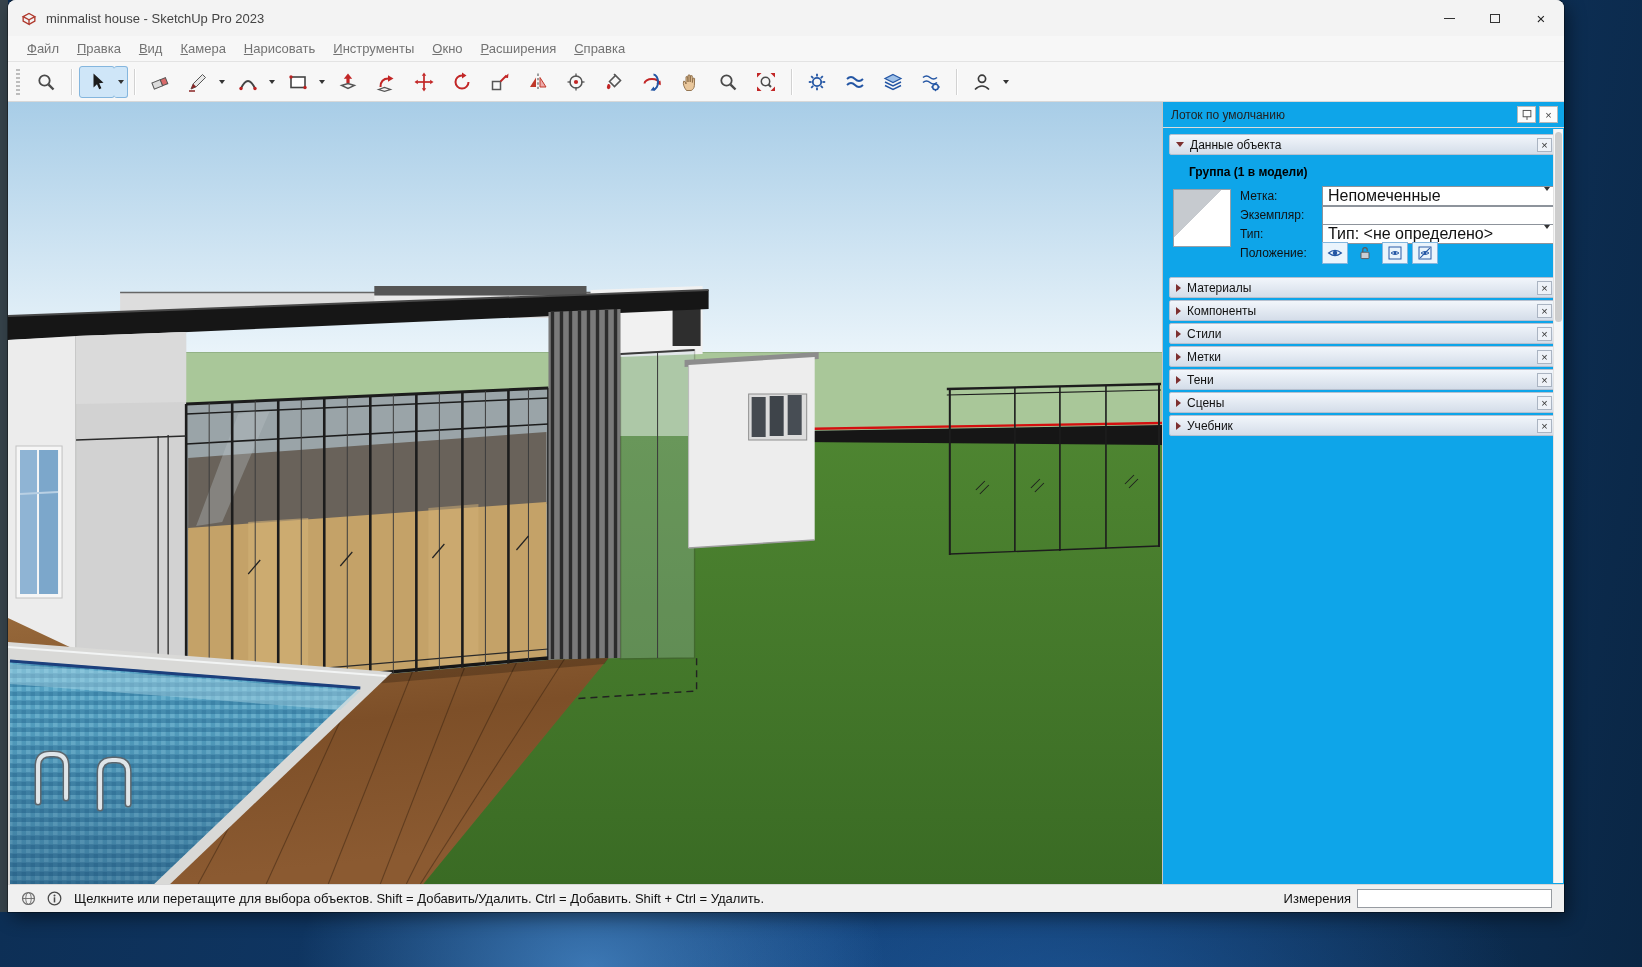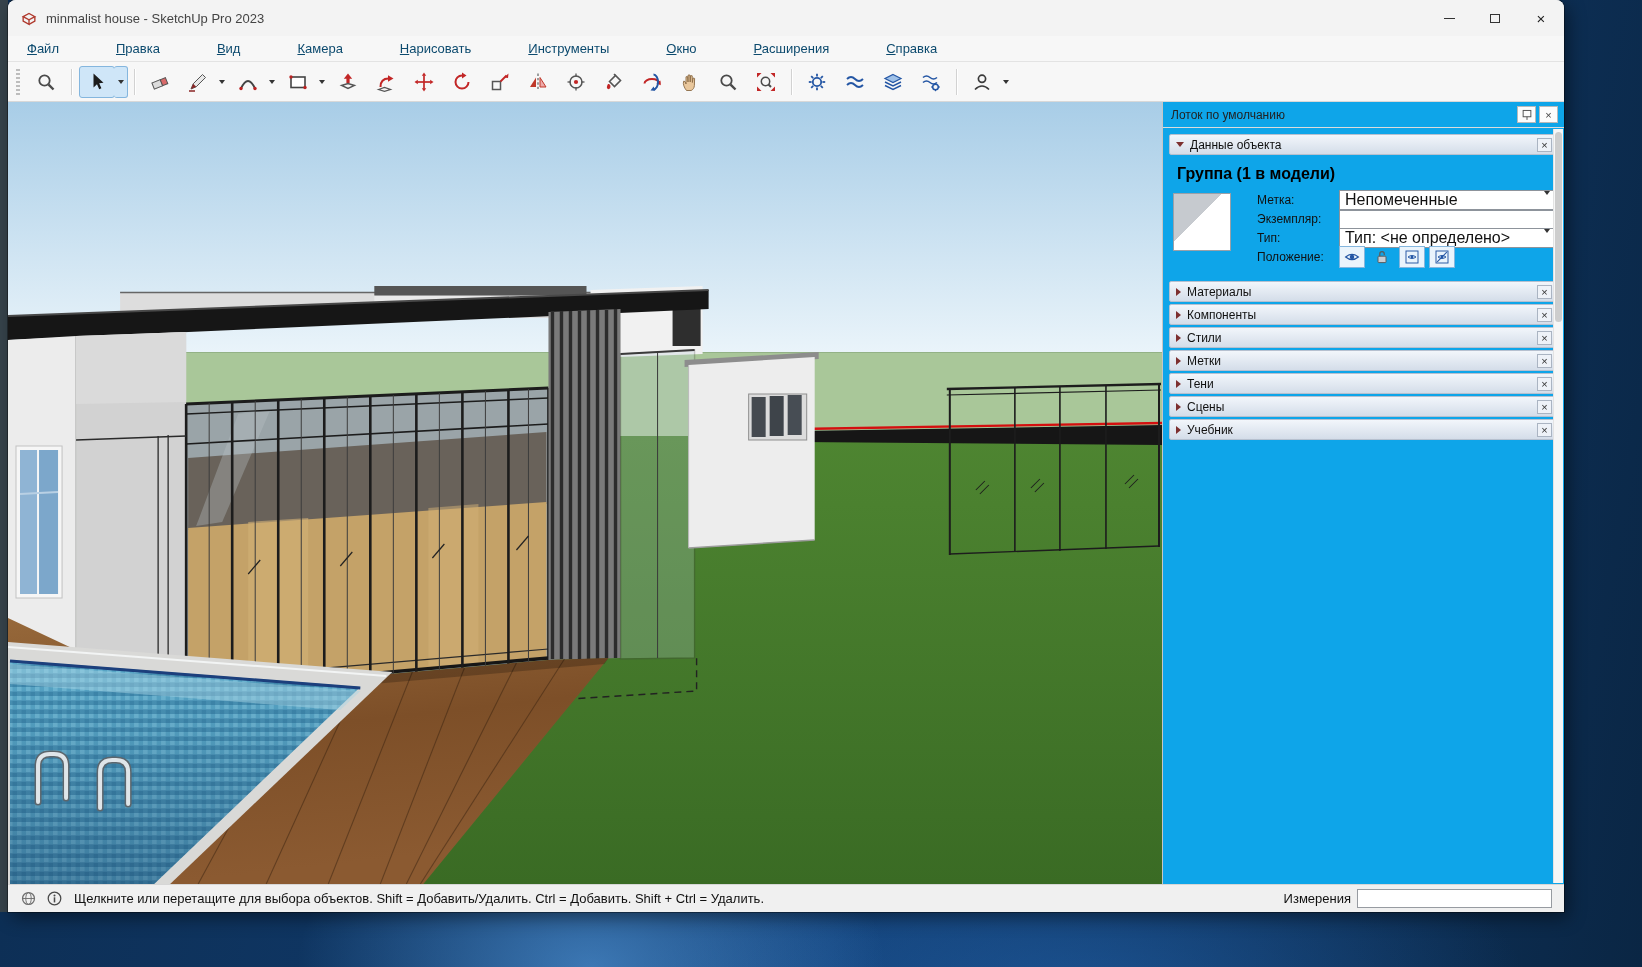--- a/index.html
+++ b/index.html
@@ -21,21 +21,21 @@
 
   
   .titlebar { height: 36px; flex: 0 0 36px; display: flex; align-items: center; gap: 8px; padding-left: 12px; background: #f3f3f3; }
   .title-text { font-size: 13px; color: #444; }
   .win-btns { margin-left: auto; display: flex; height: 100%; }
   .win-btn { width: 46px; height: 100%; display: flex; align-items: center; justify-content: center; color: #222; font-size: 15px; }
   .min-glyph { width: 11px; height: 0; border-top: 1.5px solid #333; display: block; }
   .max-glyph { width: 10px; height: 9px; border: 1.2px solid #333; display: block; }
 
   
-  .menubar { height: 26px; flex: 0 0 26px; display: flex; align-items: center; padding-left: 10px; background: #f7f7f7; font-size: 13px; color: #0c4a6e; border-bottom: 1px solid #e3e3e3; gap: 39px; }
+  .menubar { height: 26px; flex: 0 0 26px; display: flex; align-items: center; padding-left: 10px; background: #f7f7f7; font-size: 13px; color: #737373; border-bottom: 1px solid #e3e3e3; }
   .menu-item { padding: 4px 9px; }
   .menu-item .accel { text-decoration: underline; }
 
   
   .toolbar { height: 40px; flex: 0 0 40px; display: flex; align-items: center; background: #f7f7f7; border-bottom: 1px solid #d8d8d8; padding-left: 6px; }
   .grip { width: 4px; height: 26px; margin: 0 7px 0 2px; background: repeating-linear-gradient(to bottom, #bdbdbd 0 2px, transparent 2px 4px); }
   .tool-btn { width: 36px; height: 32px; display: flex; align-items: center; justify-content: center; border: 1px solid transparent; border-radius: 3px; margin: 0 1px; }
   .tool-btn.pressed { background: #cfe6f8; border-color: #84b6de; }
   .tool-caret { width: 14px; height: 32px; display: flex; align-items: center; justify-content: center; border: 1px solid transparent; border-radius: 3px; margin-left: -2px; }
   .tool-caret.pressed { background: #cfe6f8; border-color: #84b6de; border-left: none; }
@@ -56,25 +56,25 @@
   .tray-body { flex: 1; padding: 6px 8px 0 6px; }
 
   .panel-header { height: 21px; display: flex; align-items: center; gap: 6px; padding: 0 3px 0 6px;
     background: linear-gradient(#f2f6fb, #d4dde9); border: 1px solid #b6c0cf; border-radius: 2px; margin-bottom: 2px; font-size: 12px; color: #101010; }
   .tri-down { width: 0; height: 0; border-left: 4px solid transparent; border-right: 4px solid transparent; border-top: 5px solid #7d2f2f; }
   .tri-right { width: 0; height: 0; border-top: 4px solid transparent; border-bottom: 4px solid transparent; border-left: 5px solid #7d2f2f; }
   .panel-title { flex: 1; }
   .panel-close { width: 15px; height: 14px; border: 1px solid #aab4c2; background: #eef2f8; color: #333; font-size: 11px; line-height: 12px; text-align: center; }
 
   .entity-body { padding: 6px 2px 12px 4px; }
-  .entity-heading { font-weight: bold; font-size: 16px; margin: 2px 0 10px 4px; color: #000; }
+  .entity-heading { font-weight: bold; font-size: 12px; margin: 2px 0 10px 16px; color: #000; }
   .entity-main { display: flex; gap: 9px; }
   .thumb { width: 58px; height: 58px; flex: 0 0 58px; border: 1px solid #9aa0a8; background: linear-gradient(135deg, #c6cacf 0%, #c6cacf 42%, #ffffff 42%); }
   .fields { flex: 1; }
-  .field-row { display: flex; align-items: center; margin-bottom: 5px; height: 14px; font-size: 12px; color: #111; margin-left: 17px; }
+  .field-row { display: flex; align-items: center; margin-bottom: 5px; height: 14px; font-size: 12px; color: #111; }
   .field-label { width: 82px; flex: 0 0 82px; }
   .combo { flex: 1; height: 20px; border: 1px solid #8d939b; background: #fff; display: flex; align-items: flex-start; padding: 0 3px 0 5px; font-size: 16px; color: #111; }
   .combo .spacer { flex: 1; }
   .text-input { flex: 1; height: 19px; border: 1px solid #8d939b; background: #fff; font-size: 12px; padding: 0 4px; font-family: inherit; }
   .toggles { display: flex; gap: 4px; }
   .pos-btn { width: 26px; height: 22px; display: flex; align-items: center; justify-content: center; border: 1px solid transparent; }
   .pos-btn.pressed { border-color: #84b6de; background: #eaf4fc; }
 
   .tray-scrollbar { position: absolute; right: 1px; top: 27px; bottom: 1px; width: 10px; background: #f6f6f6; border-left: 1px solid #e3e3e3; }
   .sb-thumb { position: absolute; left: 1px; right: 1px; top: 3px; height: 190px; background: #cdcdcd; border-radius: 5px; }

